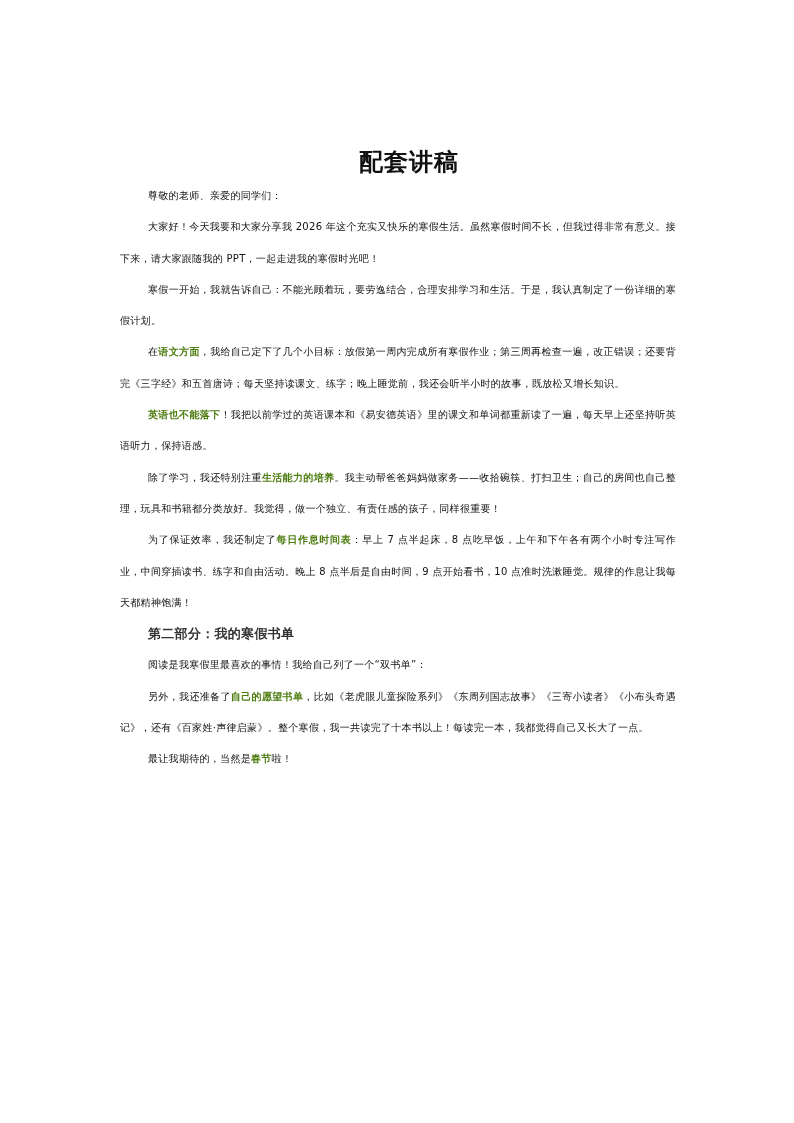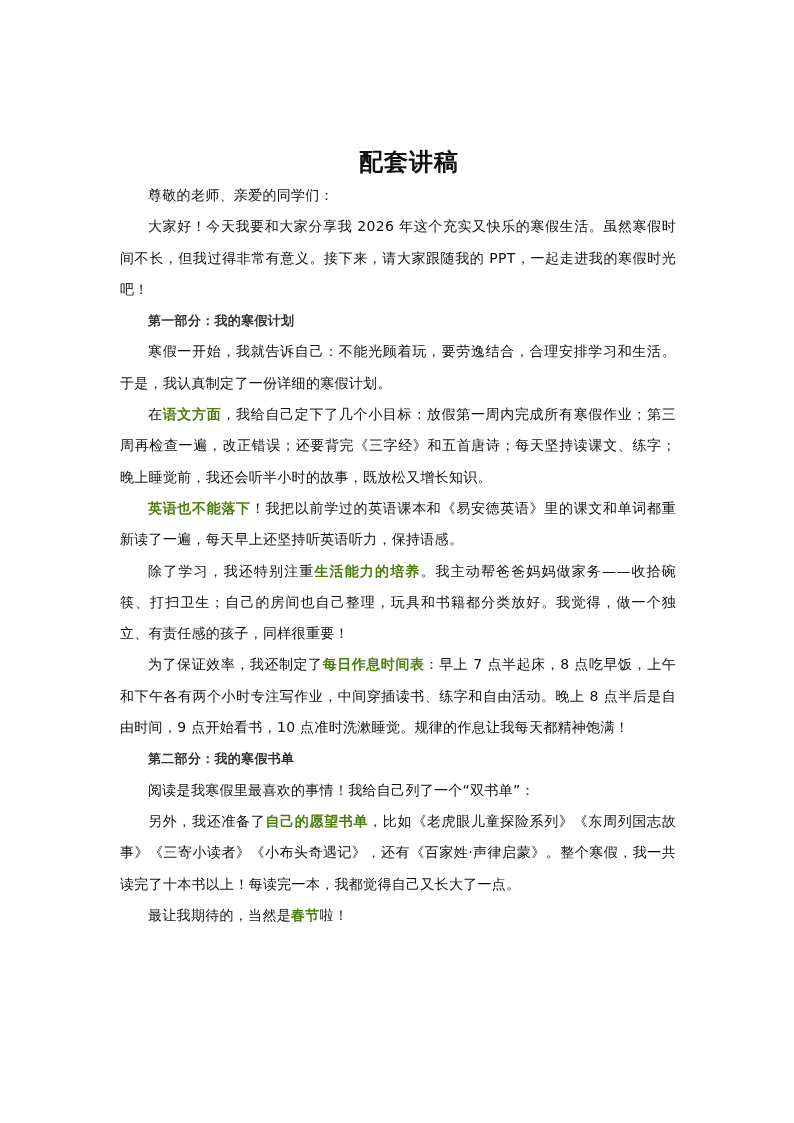--- a/index.html
+++ b/index.html
@@ -1,33 +1,32 @@
 <!DOCTYPE html>
 <html><head>
 <meta charset="utf-8">
 <style>
   html, body { margin: 0; padding: 0; background: #ffffff; }
   body { width: 794px; height: 1123px; position: relative; overflow: hidden;
          font-family: "DejaVu Sans", "Liberation Sans", sans-serif; color: #111; }
   .page { position: absolute; left: 120px; top: 100px; width: 556px; margin-top: 44px; }
   .title { text-align: center; font-size: 24px; font-weight: bold; height: 36px; line-height: 36px;
            margin-bottom: 0px; padding-left: 22px; letter-spacing: 1px; }
-  p { margin: 0; font-size: 14px; line-height: 31.3px; text-indent: 28px; text-align: justify; letter-spacing: 0.3px; }
+  p { margin: 0; font-size: 10px; line-height: 31.3px; text-indent: 28px; text-align: justify; letter-spacing: 0.3px; }
   p.heading { color: #333; font-weight: bold; font-size: 13px; }
   .hl { color: #4d7c0f; font-weight: bold; }
 </style>
 </head>
 <body>
 
 <div class="page">
   <div class="title">配套讲稿</div>
 
   <p><span>尊敬的老师、亲爱的同学们：</span></p>
   <p><span>大家好！今天我要和大家分享我 2026 年这个充实又快乐的寒假生活。虽然寒假时间不长，但我过得非常有意义。接下来，请大家跟随我的 PPT，一起走进我的寒假时光吧！</span></p>
-  <p class="heading"><span>第一部分：我的寒假计划</span></p>
   <p><span>寒假一开始，我就告诉自己：不能光顾着玩，要劳逸结合，合理安排学习和生活。于是，我认真制定了一份详细的寒假计划。</span></p>
   <p><span>在</span><span class="hl">语文方面</span><span>，我给自己定下了几个小目标：放假第一周内完成所有寒假作业；第三周再检查一遍，改正错误；还要背完《三字经》和五首唐诗；每天坚持读课文、练字；晚上睡觉前，我还会听半小时的故事，既放松又增长知识。</span></p>
   <p><span></span><span class="hl">英语也不能落下</span><span>！我把以前学过的英语课本和《易安德英语》里的课文和单词都重新读了一遍，每天早上还坚持听英语听力，保持语感。</span></p>
   <p><span>除了学习，我还特别注重</span><span class="hl">生活能力的培养</span><span>。我主动帮爸爸妈妈做家务——收拾碗筷、打扫卫生；自己的房间也自己整理，玩具和书籍都分类放好。我觉得，做一个独立、有责任感的孩子，同样很重要！</span></p>
   <p><span>为了保证效率，我还制定了</span><span class="hl">每日作息时间表</span><span>：早上 7 点半起床，8 点吃早饭，上午和下午各有两个小时专注写作业，中间穿插读书、练字和自由活动。晚上 8 点半后是自由时间，9 点开始看书，10 点准时洗漱睡觉。规律的作息让我每天都精神饱满！</span></p>
   <p class="heading"><span>第二部分：我的寒假书单</span></p>
   <p><span>阅读是我寒假里最喜欢的事情！我给自己列了一个“双书单”：</span></p>
   <p><span>另外，我还准备了</span><span class="hl">自己的愿望书单</span><span>，比如《老虎眼儿童探险系列》《东周列国志故事》《三寄小读者》《小布头奇遇记》，还有《百家姓·声律启蒙》。整个寒假，我一共读完了十本书以上！每读完一本，我都觉得自己又长大了一点。</span></p>
   <p><span>最让我期待的，当然是</span><span class="hl">春节</span><span>啦！</span></p>
 </div>

